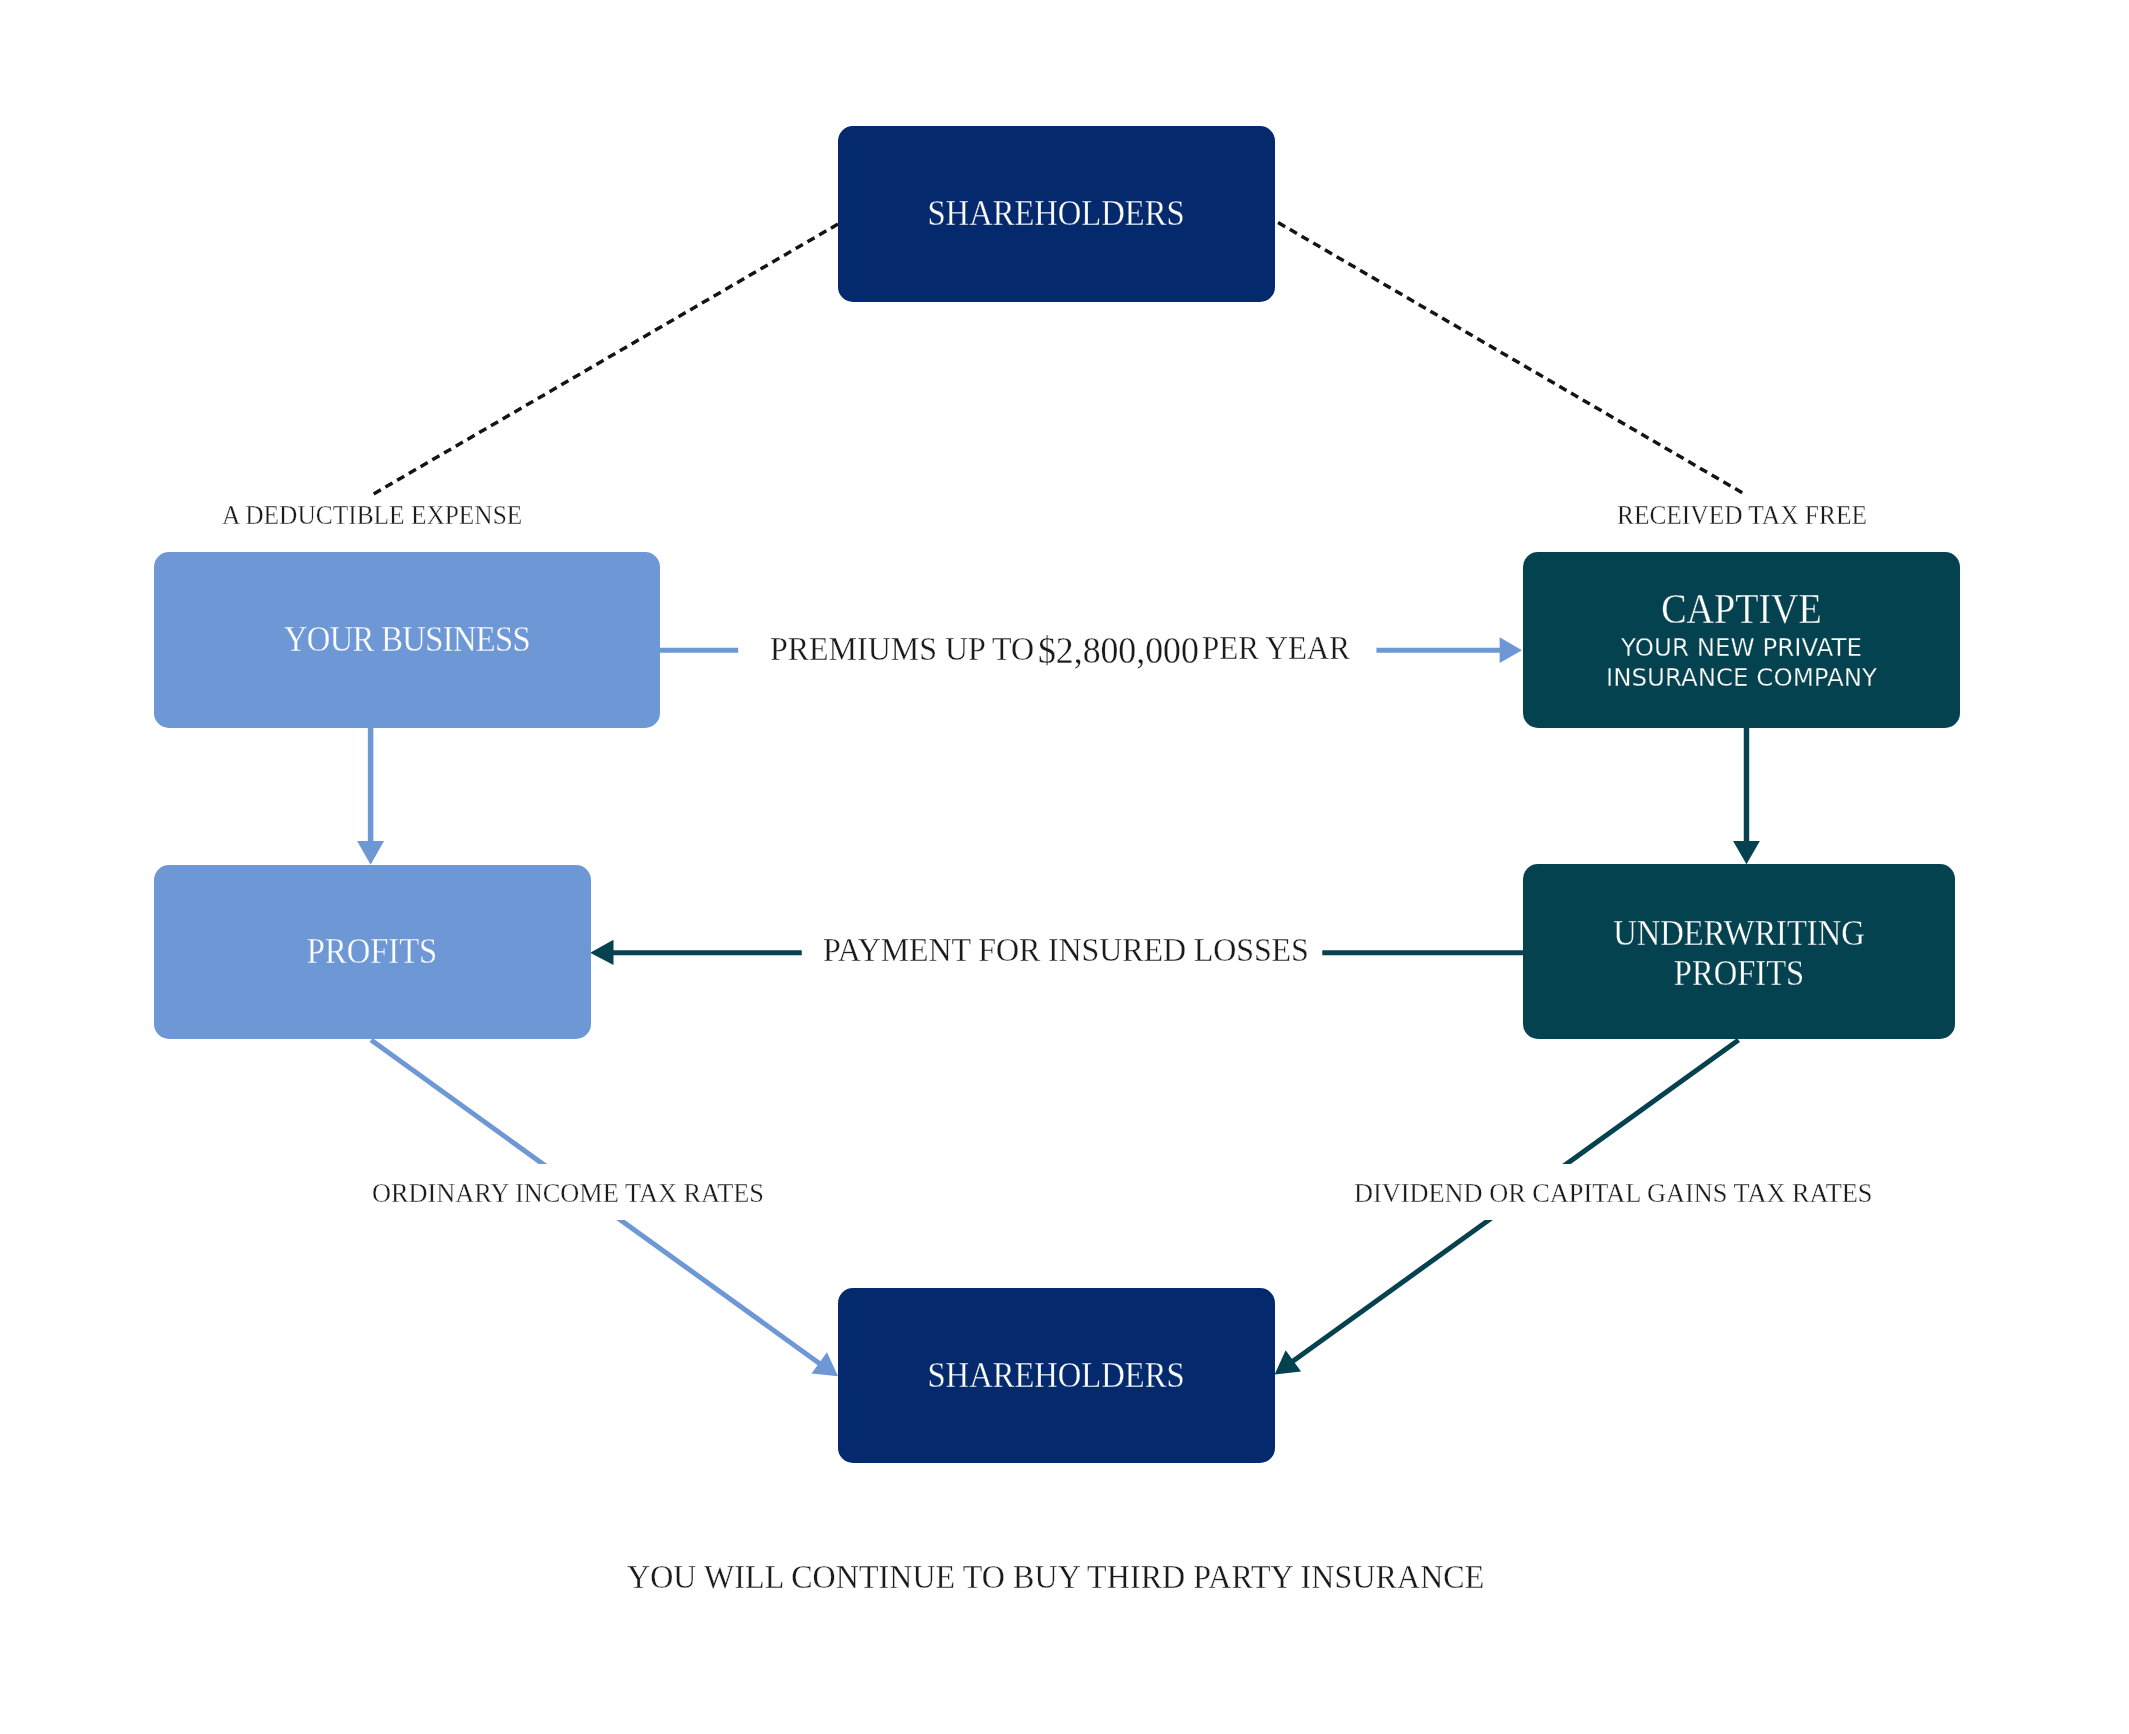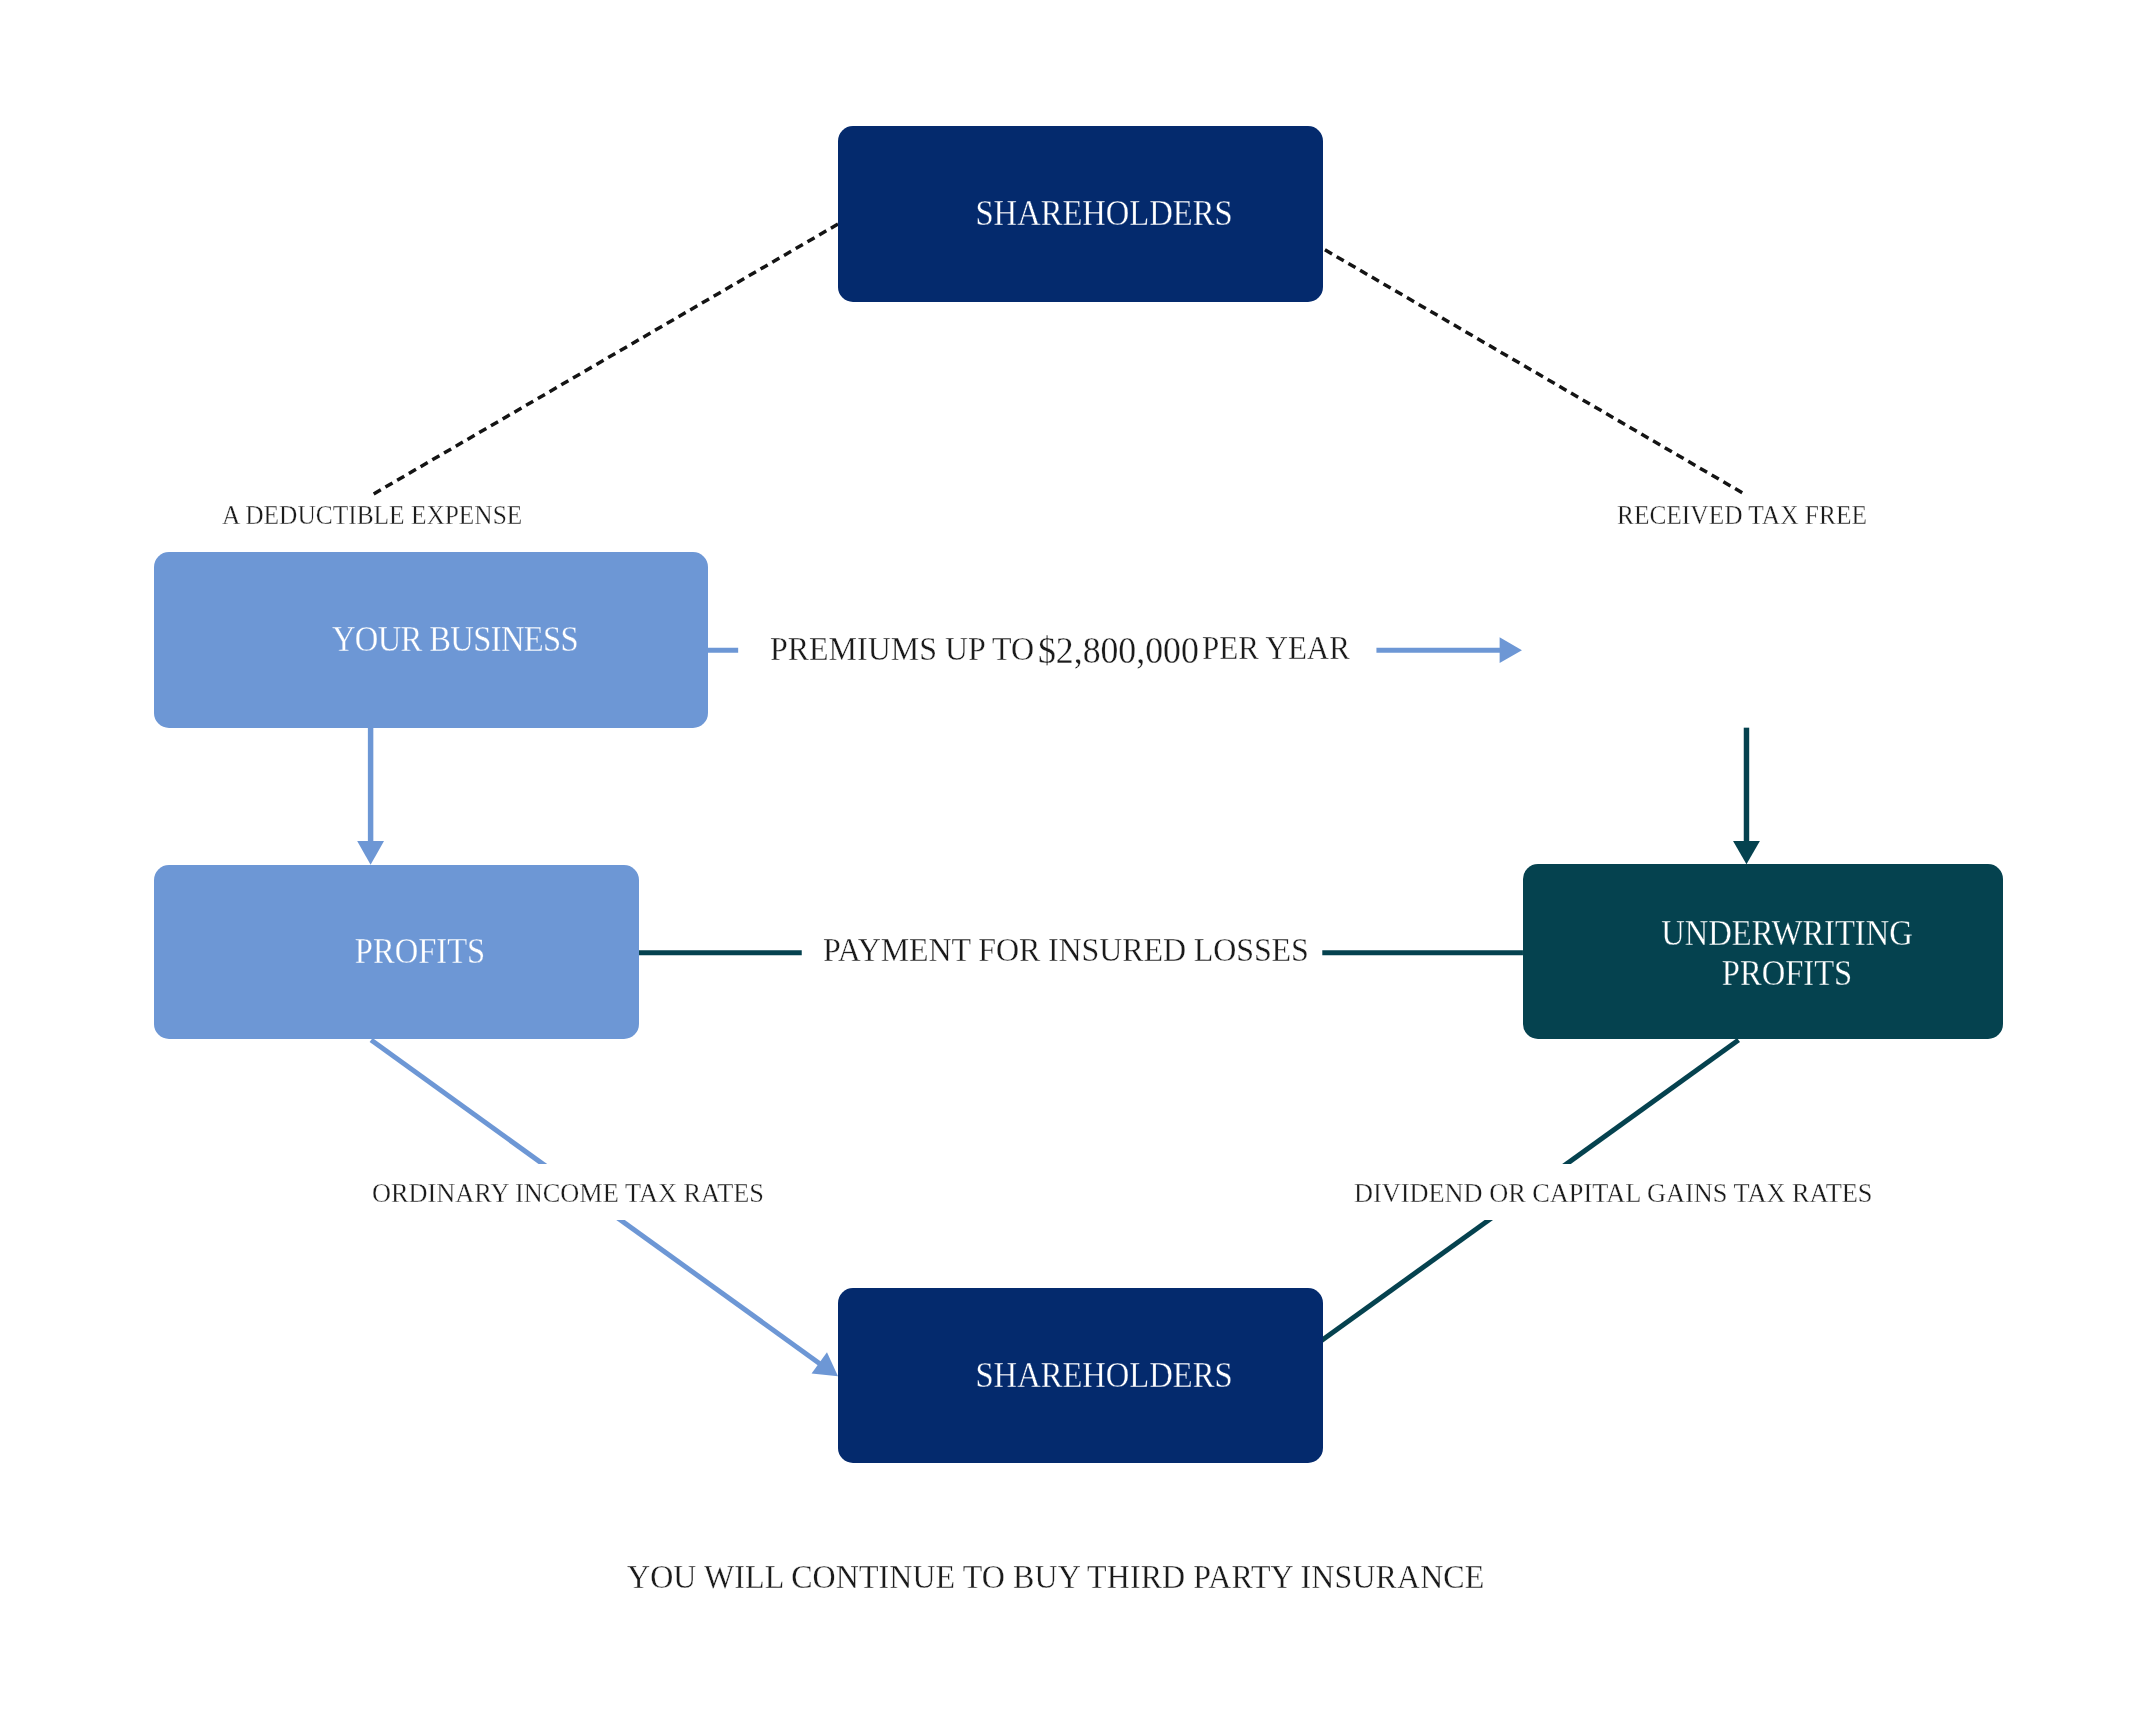--- a/index.html
+++ b/index.html
@@ -1,20 +1,20 @@
 <!DOCTYPE html>
 <html style="font-size:8px"><head>
 <meta charset="utf-8">
 <title>Captive Insurance Structure Diagram</title>
 <style>
   html,body{margin:0;padding:0;background:#ffffff;}
   body{width:2129px;height:1734px;overflow:hidden;font-family:"Liberation Serif",serif;}
   #stage{position:relative;width:2129px;height:1734px;background:#ffffff;}
   #svglayer{position:absolute;left:0;top:0;width:2129px;height:1734px;}
-  .node{position:absolute;display:flex;align-items:center;justify-content:center;text-align:center;color:#ffffff;border-radius:15px;padding-left:48px;}
+  .node{position:absolute;display:flex;align-items:center;justify-content:center;text-align:center;color:#ffffff;border-radius:15px;}
   .node .lbl{display:block;line-height:1.05;}
   .caption{position:absolute;color:#1a1a1a;white-space:nowrap;-webkit-text-stroke:0.3px #ffffff;}
 
   
   .n-shareholders-top   {left:838px; top:126px;  width:437px; height:176px; background:#042a6d;}
   .n-your-business      {left:154px;  top:552px; width:506px; height:176px; background:#6d97d5;}
   .n-captive            {left:1523px; top:552px; width:437px; height:176px; background:#05424f;}
   .n-profits            {left:154px;  top:865px; width:437px; height:174px; background:#6d97d5;}
   .n-underwriting       {left:1523px; top:864px; width:432px; height:175px; background:#05424f;}
   .n-shareholders-bottom{left:838px; top:1288px; width:437px; height:175px; background:#042a6d;}
@@ -98,20 +98,27 @@
   </svg>
 
   <div class="node n-shareholders-top" style="background: rgb(4, 42, 109);">
     <span class="lbl t1">SHAREHOLDERS</span>
   </div>
 
   <div class="node n-your-business" style="background: rgb(109, 151, 213);">
     <span class="lbl t1">YOUR BUSINESS</span>
   </div>
 
+  <div class="node n-captive" style="background: rgb(5, 66, 79);">
+    <span class="capwrap">
+      <span class="lbl cap-main">CAPTIVE</span>
+      <span class="lbl cap-sub s1">YOUR NEW PRIVATE</span>
+      <span class="lbl cap-sub s2">INSURANCE COMPANY</span>
+    </span>
+  </div>
 
   <div class="node n-profits" style="background: rgb(109, 151, 213);">
     <span class="lbl t1">PROFITS</span>
   </div>
 
   <div class="node n-underwriting" style="background: rgb(5, 66, 79);">
     <span class="uwwrap">
       <span class="lbl t1">UNDERWRITING</span>
       <span class="lbl t1">PROFITS</span>
     </span>

